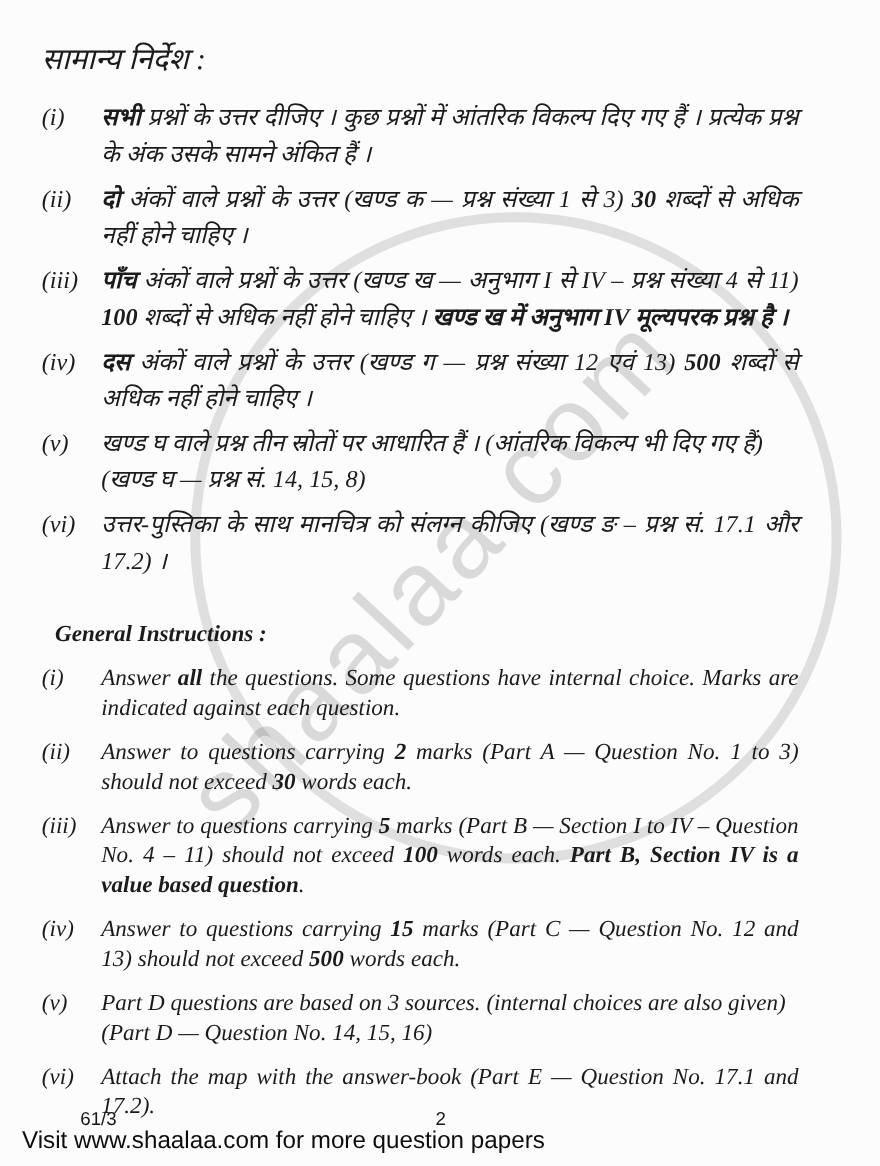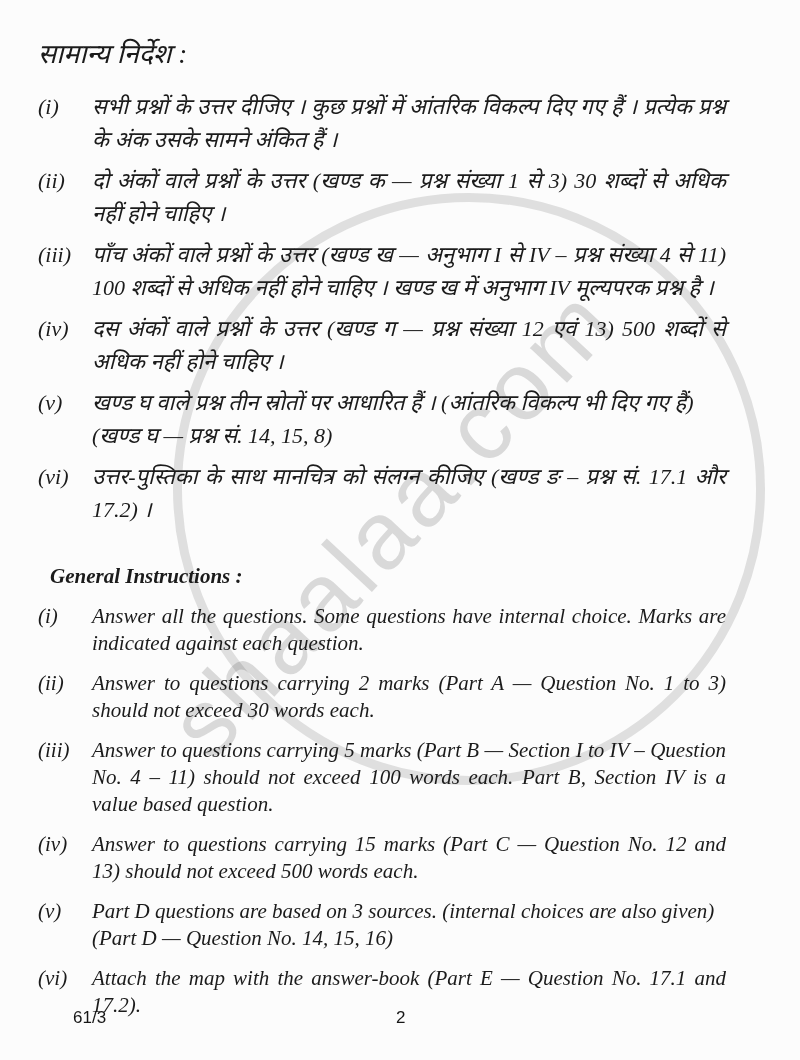--- a/index.html
+++ b/index.html
@@ -31,21 +31,21 @@
     margin:37px 0 0 12px;font-size:21px;line-height:26px;font-weight:bold;font-style:italic;
   }
   .list{margin:0;padding:0;}
   .item{display:flex;}
   .item .num{flex:none;width:54px;font-style:italic;}
   .item .text{flex:1;text-align:justify;}
   .sec-hindi .item{font-size:22px;line-height:33px;font-style:italic;margin:0 0 8px 0;}
   .sec-hindi{margin-top:22px;}
   .sec-english{margin-top:14px;}
   .sec-english .item{font-size:21px;line-height:27px;font-style:italic;margin:0 0 13px 0;}
-  .seg-b{font-weight:normal;margin-top:33px;}
+  .seg-b{font-weight:bold;margin-top:33px;}
   .seg-r{font-weight:normal;}
   
   .footer-code{
     position:absolute;left:38px;top:1008px;font-size:17px;
     font-family:"Liberation Sans","DejaVu Sans",sans-serif;color:#161616;margin-left:35px;
   }
   .footer-page{
     position:absolute;left:396px;top:1008px;font-size:17px;
     font-family:"Liberation Sans","DejaVu Sans",sans-serif;color:#161616;
   }
@@ -116,14 +116,15 @@
         </div>
         <div class="item">
           <span class="num">(vi)</span>
           <span class="text"><span class="seg-r">Attach the map with the answer-book (Part E — Question No. 17.1 and 17.2).</span></span>
         </div>
       </div>
   </div>
 
   <span class="footer-code">61/3</span>
   <span class="footer-page">2</span>
+  <div class="footer-visit">Visit www.shaalaa.com for more question papers</div>
 
 </div>
 
 </body></html>

